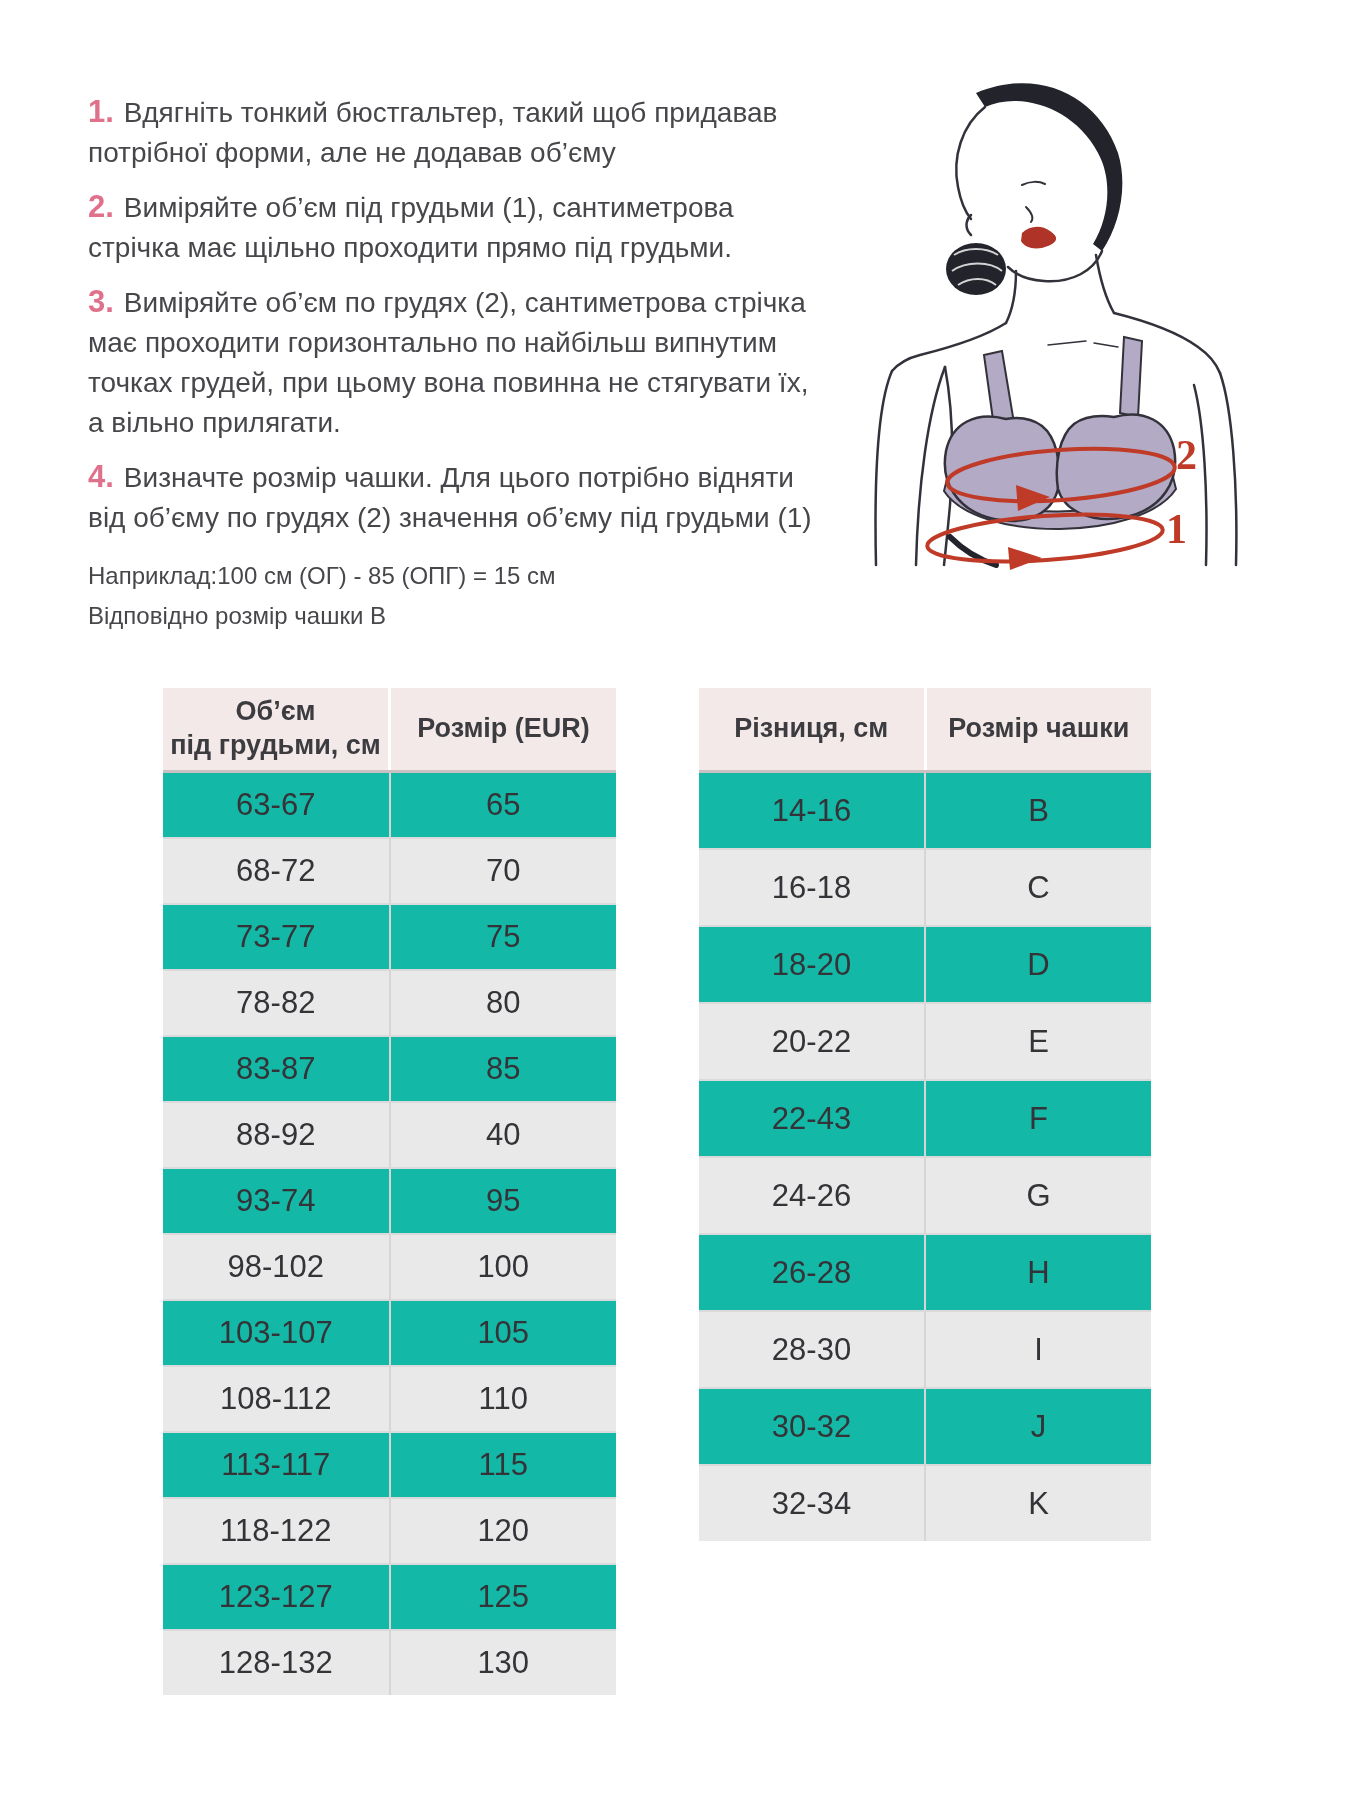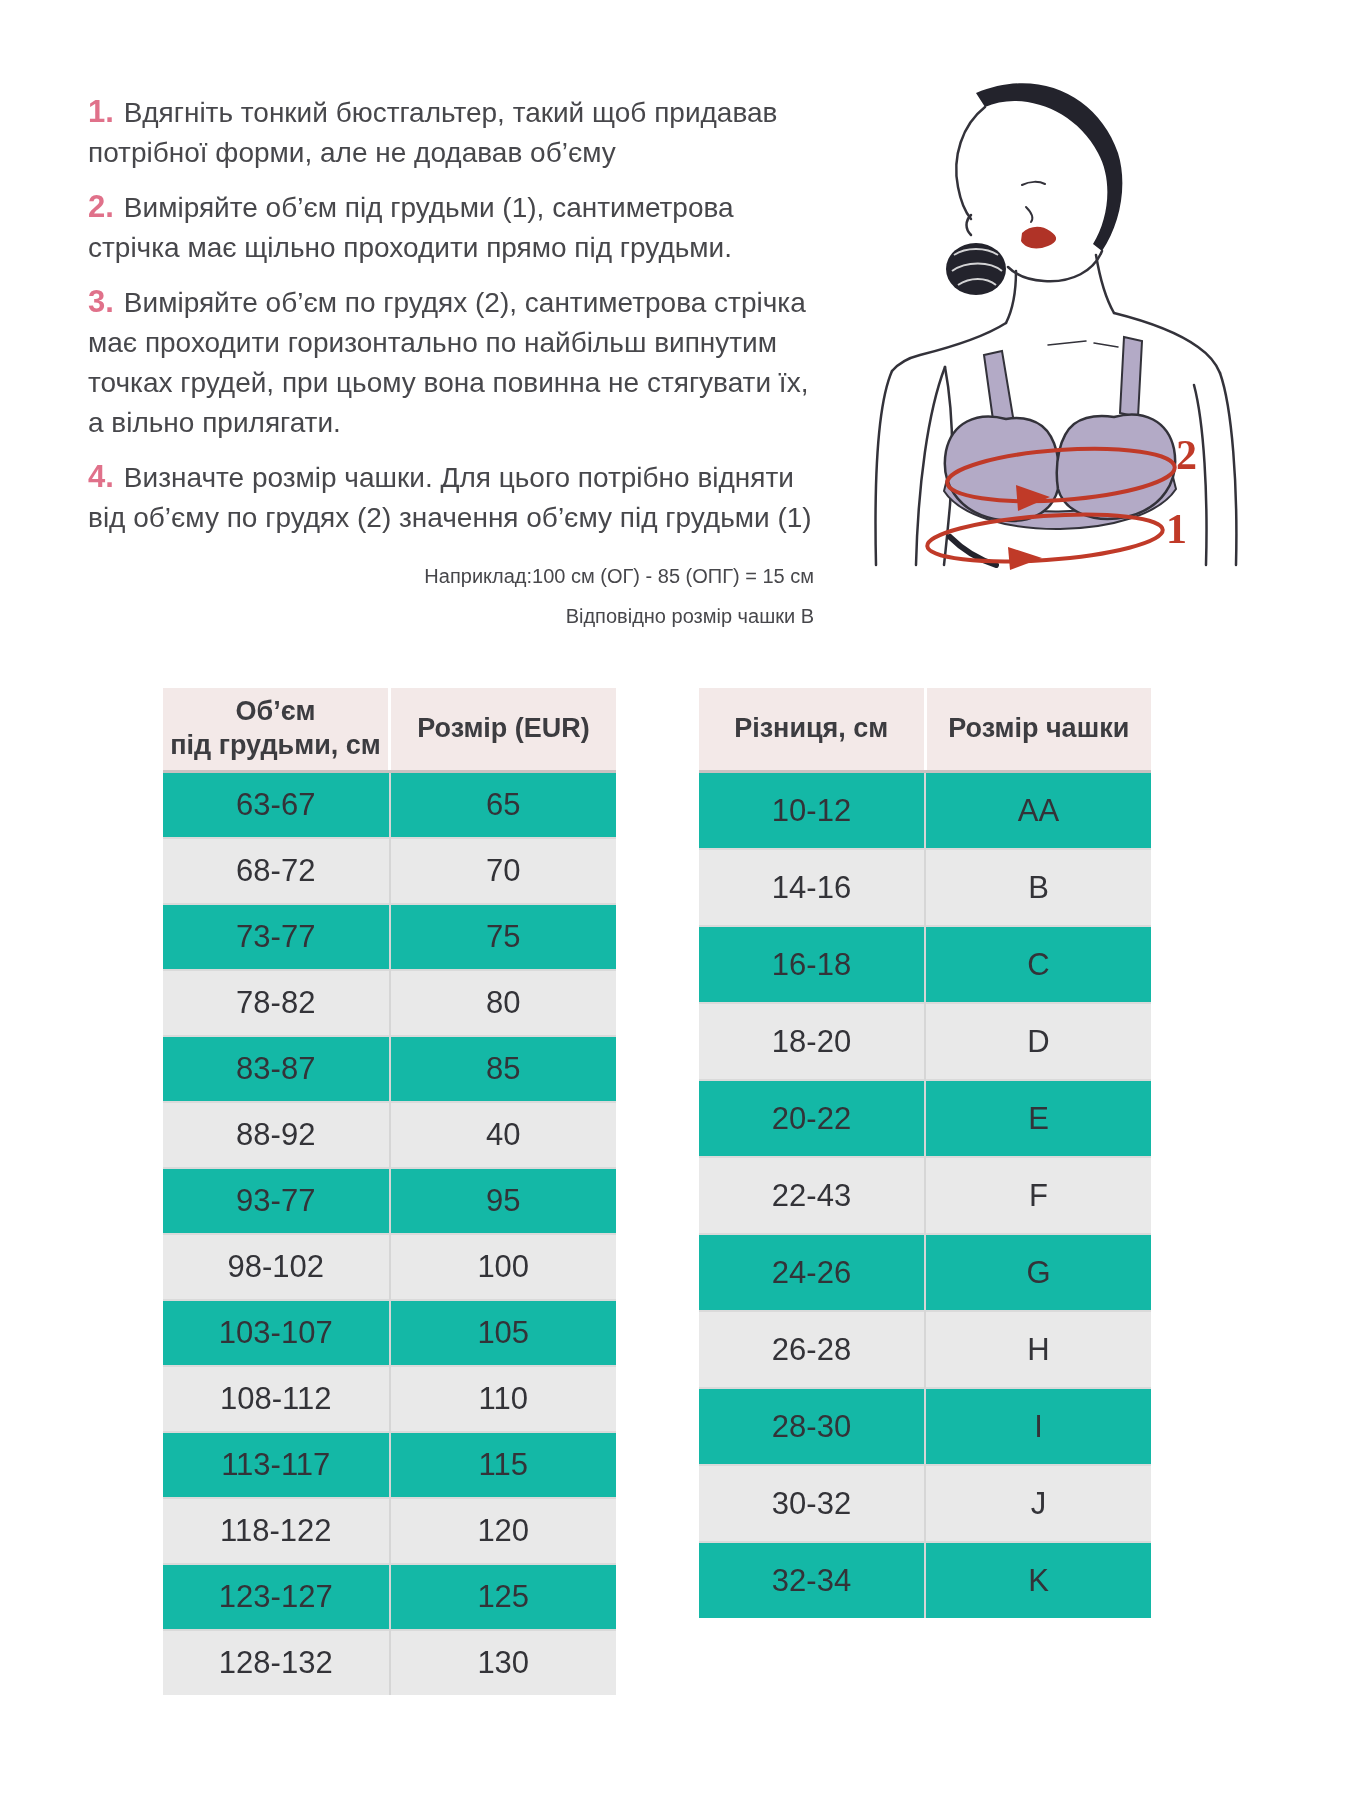--- a/index.html
+++ b/index.html
@@ -5,21 +5,21 @@
   html,body { margin:0; padding:0; }
   body {
     width:1350px; height:1800px; position:relative; background:#ffffff;
     font-family:"Liberation Sans", sans-serif; overflow:hidden;
   }
   
   .text-block { position:absolute; left:88px; top:92px; width:726px; }
   p.instr { margin:0 0 14px 0; font-size:28px; line-height:40px; color:#47474b; }
   p.instr .num { color:#e0718a; font-weight:bold; font-size:31px; margin-right:10px; }
   .example { margin-top:18px; }
-  .example p { margin:0; font-size:20px; line-height:40px; color:#47474b;text-align:right; }
+  .example p { margin:0; font-size:24px; line-height:40px; color:#47474b; }
   
   .illustration { position:absolute; left:780px; top:55px; width:570px; height:515px; }
   
   table.size-table { position:absolute; top:688px; border-collapse:collapse; table-layout:fixed; }
   #band-table { left:163px; width:453px; }
   #cup-table  { left:699px; width:452px; }
   table.size-table th {
     background:#f3e9e8; height:80px; font-size:27px; font-weight:bold; color:#3c3c40;
     text-align:center; vertical-align:middle; white-space:pre-line; line-height:1.25;
     border-bottom:3px solid #c9c1c1; width:50%;
@@ -130,21 +130,21 @@
       </tr>
       <tr>
         <td>83-87</td>
         <td>85</td>
       </tr>
       <tr>
         <td>88-92</td>
         <td>40</td>
       </tr>
       <tr>
-        <td>93-77</td>
+        <td>93-74</td>
         <td>95</td>
       </tr>
       <tr>
         <td>98-102</td>
         <td>100</td>
       </tr>
       <tr>
         <td>103-107</td>
         <td>105</td>
       </tr>
@@ -173,24 +173,20 @@
 
 <table id="cup-table" class="size-table">
   <thead>
     <tr>
       <th>Різниця, см</th>
       <th>Розмір чашки</th>
     </tr>
   </thead>
   <tbody>
       <tr>
-        <td>10-12</td>
-        <td>AA</td>
-      </tr>
-      <tr>
         <td>14-16</td>
         <td>B</td>
       </tr>
       <tr>
         <td>16-18</td>
         <td>C</td>
       </tr>
       <tr>
         <td>18-20</td>
         <td>D</td>

